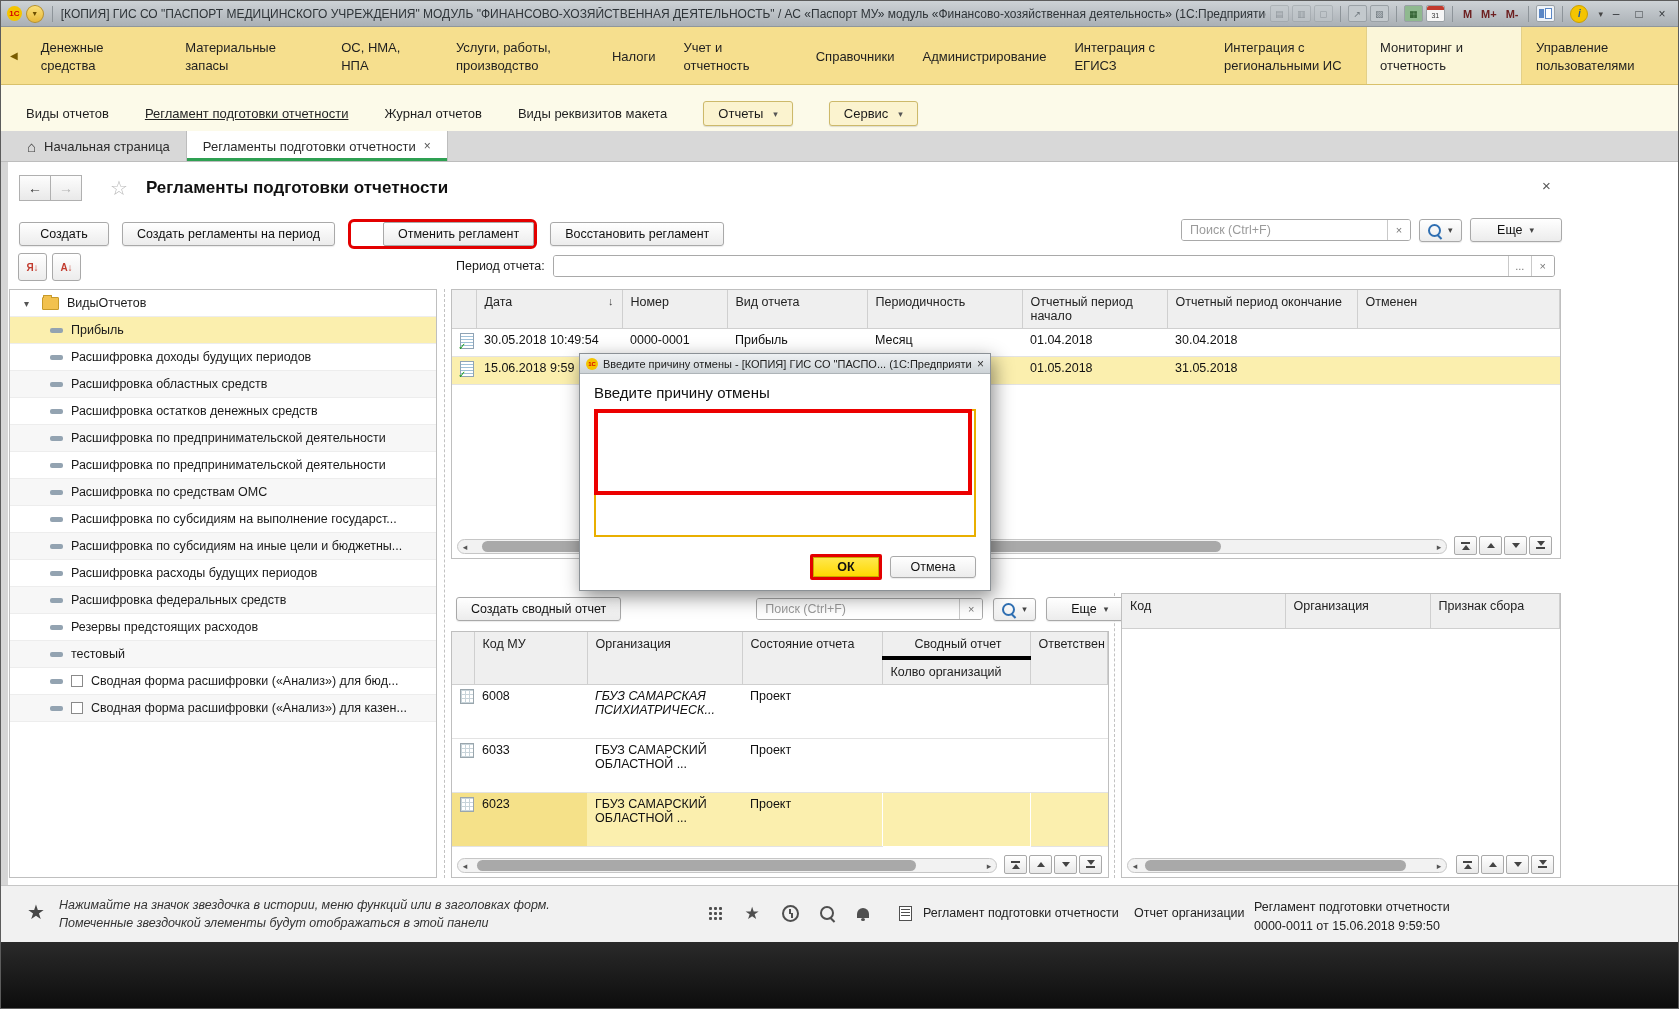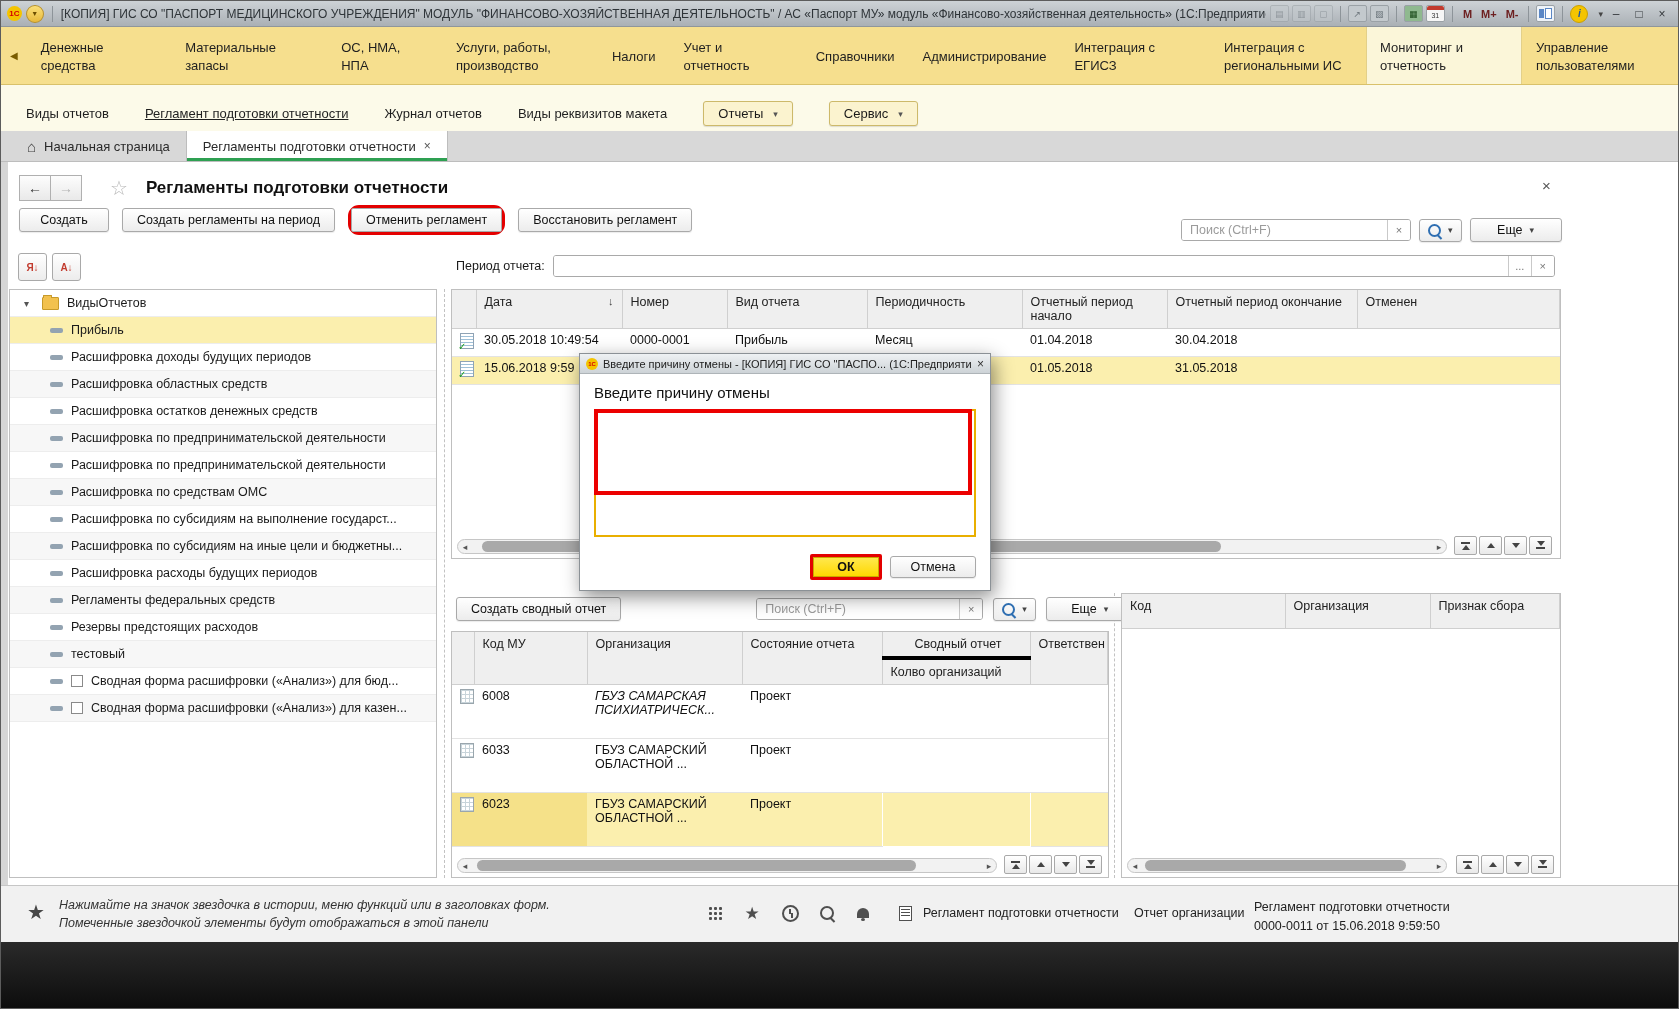--- a/index.html
+++ b/index.html
@@ -54,21 +54,21 @@
   .tabbar{position:absolute;left:0;top:130px;width:100%;height:31px;background:#d8d8d8;
           border-bottom:1px solid #bdbdbd;box-sizing:border-box;display:flex;align-items:stretch;padding-left:10px;}
   .page-tab{display:flex;align-items:center;gap:8px;padding:0 16px;font-size:13px;color:#2a2a2a;}
   .page-tab.home .homeico{font-size:15px;color:#3c3c3c;}
   .page-tab.current{background:#fff;border-left:1px solid #bdbdbd;border-right:1px solid #bdbdbd;
                     box-shadow:inset 0 -3px 0 #2ea052;}
   .tab-close{color:#555;font-size:12px;}
   
   .btn{display:inline-flex;align-items:center;justify-content:center;background:linear-gradient(#ffffff,#ececec);
        border:1px solid #a9a9a9;border-radius:3px;padding:4px 14px;font-size:12.5px;color:#111;box-shadow:0 1px 1px rgba(0,0,0,.08);}
-  .red-frame{border:3px solid #e30000 !important;border-radius:11px;}
+  .red-frame{border:3px solid #e30000 !important;border-radius:6px;padding-left:32px;}
   .searchbox{display:flex;align-items:stretch;border:1px solid #a9a9a9;border-radius:3px;background:#fff;overflow:hidden;}
   .searchbox input{border:0;outline:0;padding:3px 8px;font-size:12.5px;flex:1;font-family:inherit;color:#222;}
   .searchbox input::placeholder{color:#9b9b9b;}
   .seg{width:22px;display:flex;align-items:center;justify-content:center;border-left:1px solid #c9c9c9;color:#777;font-size:11px;background:#fff;}
   .mag{position:relative;width:9px;height:9px;border:2px solid #2f6fb2;border-radius:50%;display:inline-block;}
   .mag::after{content:"";position:absolute;left:8px;top:8px;width:6px;height:2px;background:#2f6fb2;transform:rotate(45deg);transform-origin:0 0;}
   .caret{font-size:9px;color:#444;margin-left:7px;}
   
   .navbtn{width:30px;height:24px;display:inline-flex;align-items:center;justify-content:center;
           background:linear-gradient(#fdfdfd,#e9e9e9);border:1px solid #b0b0b0;font-size:14px;color:#333;}
@@ -260,21 +260,21 @@
   </div>
 
   <div class="abs" style="left:18px;top:174px;display:flex;align-items:center;">
     <span class="navbtn">←</span>
     <span class="navbtn fwd">→</span>
     <span class="star-o" style="margin:0 18px 0 28px;">☆</span>
     <span class="page-title">Регламенты подготовки отчетности</span>
   </div>
   <div class="abs" style="left:1541px;top:176px;"><span class="page-close">×</span></div>
 
-  <div class="abs" style="left:18px;top:204px;display:flex;gap:13px;align-items:center;">
+  <div class="abs" style="left:18px;top:218px;display:flex;gap:13px;align-items:center;">
     <span class="btn" style="min-width:60px;">Создать</span>
     <span class="btn">Создать регламенты на  период</span>
     <span class="red-frame"><span class="btn" style="border-radius:2px;box-shadow:none;">Отменить регламент</span></span>
     <span class="btn">Восстановить регламент</span>
   </div>
   <div class="abs" style="left:1180px;top:217px;display:flex;gap:8px;align-items:center;">
     <span class="searchbox" style="width:228px;">
       <input placeholder="Поиск (Ctrl+F)" style="">
       <span class="seg">×</span>
     </span>
@@ -346,21 +346,21 @@
     <div class="trow alt">
         <span class="dash"></span>
         <span>Расшифровка по субсидиям на иные цели и бюджетны...</span>
       </div>
     <div class="trow">
         <span class="dash"></span>
         <span>Расшифровка расходы будущих периодов</span>
       </div>
     <div class="trow alt">
         <span class="dash"></span>
-        <span>Регламенты федеральных средств</span>
+        <span>Расшифровка федеральных средств</span>
       </div>
     <div class="trow">
         <span class="dash"></span>
         <span>Резервы предстоящих расходов</span>
       </div>
     <div class="trow alt">
         <span class="dash"></span>
         <span>тестовый</span>
       </div>
     <div class="trow">

